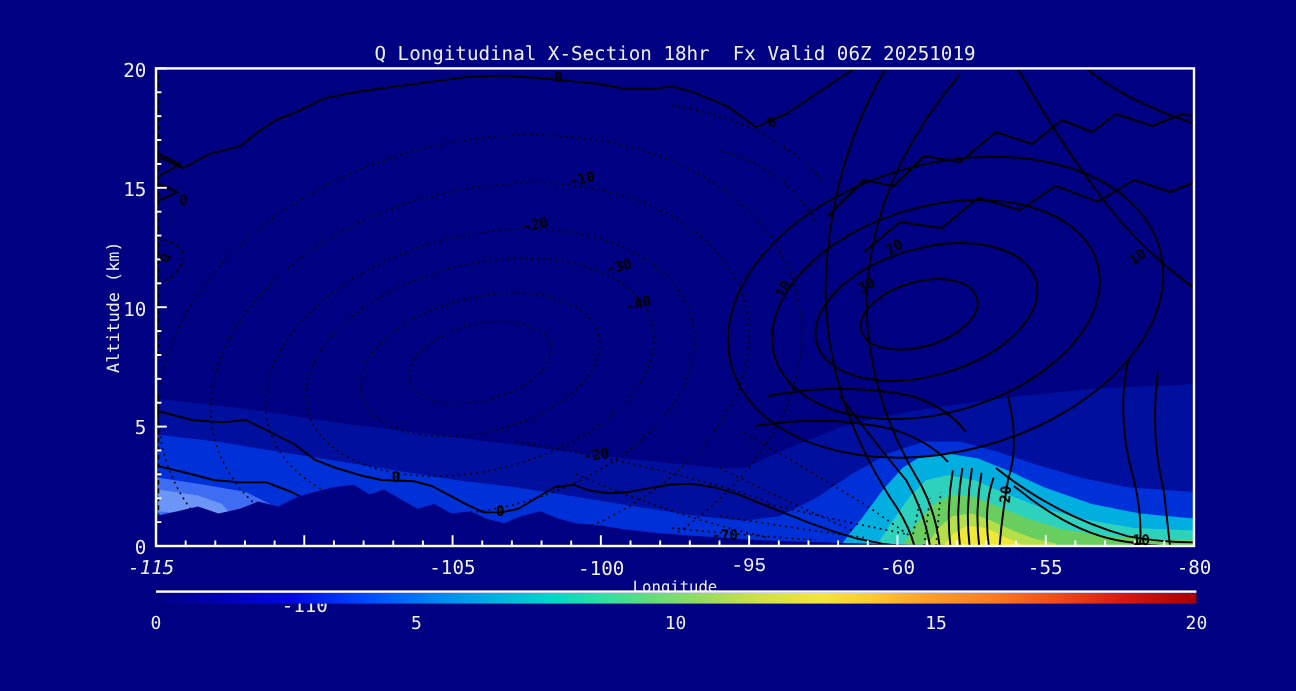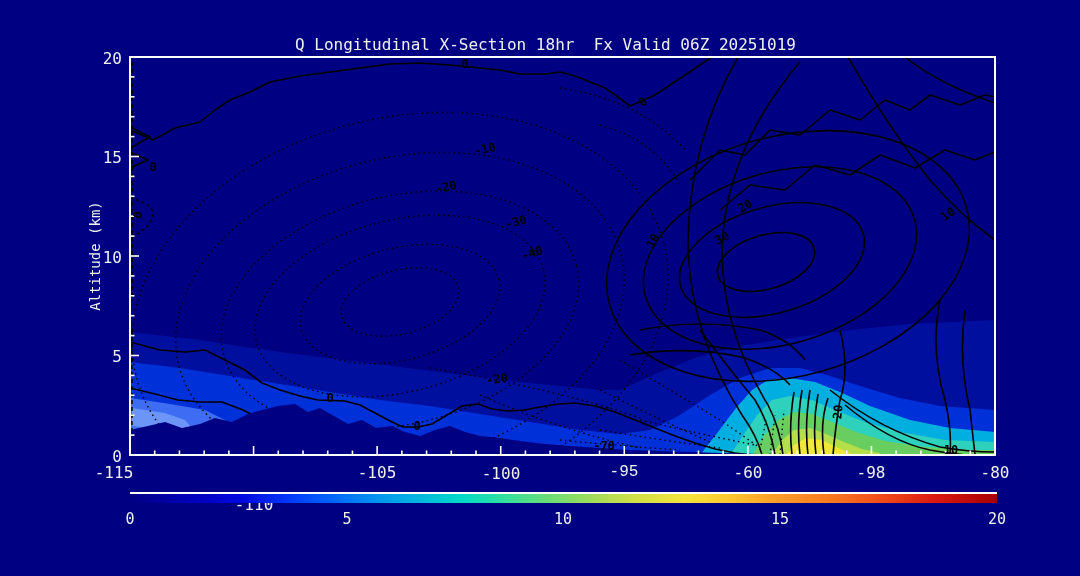--- a/index.html
+++ b/index.html
@@ -1,19 +1,19 @@
 <!DOCTYPE html>
 <html><head>
 <meta charset="utf-8">
 <style>
   html,body{margin:0;padding:0;background:#000082;}
   #stage{position:relative;width:1080px;height:576px;background:#000082;overflow:hidden;
          font-family:"DejaVu Sans Mono", monospace;}
   .txt{position:absolute;color:#F0F0F0;white-space:pre;}
-  .title{left:113px;top:35px;width:865px;text-align:center;font-size:16px;}
+  .title{left:130px;top:35px;width:865px;text-align:center;font-size:16px;}
   .ylab{left:95px;top:256px;transform:translate(-50%,-50%) rotate(-90deg);font-size:14px;}
   .xlab{left:130px;top:482px;width:865px;text-align:center;font-size:13px;}
   .units{left:130px;top:526px;width:865px;text-align:center;font-size:13px;}
   .footer{left:140px;top:543px;font-size:19px;}
   .ytick{width:36px;text-align:right;font-size:16px;}
   .xtick{width:60px;text-align:center;font-size:16px;}
   .cbtick{width:60px;text-align:center;font-size:15px;}
   svg{position:absolute;left:0;top:0;}
   .clabel{position:absolute;color:#000;font-size:12px;font-weight:bold;
           transform:translate(-50%,-50%);white-space:pre;}
@@ -169,29 +169,30 @@
 
   <span class="txt title">Q Longitudinal X-Section 18hr  Fx Valid 06Z 20251019</span>
   <span class="txt ylab">Altitude (km)</span>
 
   <span class="txt ytick" style="left:86px;top:49px;">20</span>
   <span class="txt ytick" style="left:86px;top:148px;">15</span>
   <span class="txt ytick" style="left:86px;top:248px;">10</span>
   <span class="txt ytick" style="left:86px;top:347px;">5</span>
   <span class="txt ytick" style="left:86px;top:447px;">0</span>
 
-  <span class="txt xtick" style="left:84px;top:463px;">-115</span>
+  <span class="txt xtick" style="left:96px;top:463px;font-style:italic;">-115</span>
   <span class="txt xtick" style="left:224px;top:463px;margin-top:32px;">-110</span>
   <span class="txt xtick" style="left:347px;top:463px;">-105</span>
   <span class="txt xtick" style="left:471px;top:464px;">-100</span>
   <span class="txt xtick" style="left:594px;top:463px;font-family:Liberation Mono, monospace;">-95</span>
   <span class="txt xtick" style="left:718px;top:463px;">-60</span>
-  <span class="txt xtick" style="left:841px;top:463px;">-98</span>
+  <span class="txt xtick" style="left:841px;top:463px;">-55</span>
   <span class="txt xtick" style="left:965px;top:463px;">-80</span>
 
+  <span class="txt xlab">Longitude</span>
 
   <div id="colorbar" style="background: linear-gradient(90deg, rgb(0, 0, 130) 0%, rgb(0, 0, 180) 6%, rgb(0, 8, 224) 13%, rgb(0, 72, 255) 20%, rgb(0, 144, 240) 28%, rgb(0, 180, 224) 33%, rgb(0, 216, 200) 38%, rgb(48, 224, 160) 43%, rgb(104, 220, 120) 48%, rgb(156, 220, 92) 53%, rgb(208, 224, 72) 58%, rgb(244, 228, 60) 64%, rgb(252, 200, 48) 69%, rgb(252, 160, 40) 74%, rgb(248, 120, 32) 81%, rgb(240, 72, 24) 87%, rgb(216, 24, 16) 93%, rgb(168, 0, 0) 100%);"></div>
   <span class="txt cbtick" style="left:100px;top:510px;">0</span>
   <span class="txt cbtick" style="left:317px;top:510px;">5</span>
   <span class="txt cbtick" style="left:533px;top:510px;">10</span>
   <span class="txt cbtick" style="left:750px;top:510px;">15</span>
   <span class="txt cbtick" style="left:967px;top:510px;">20</span>
 
 
   <div id="clabels">

